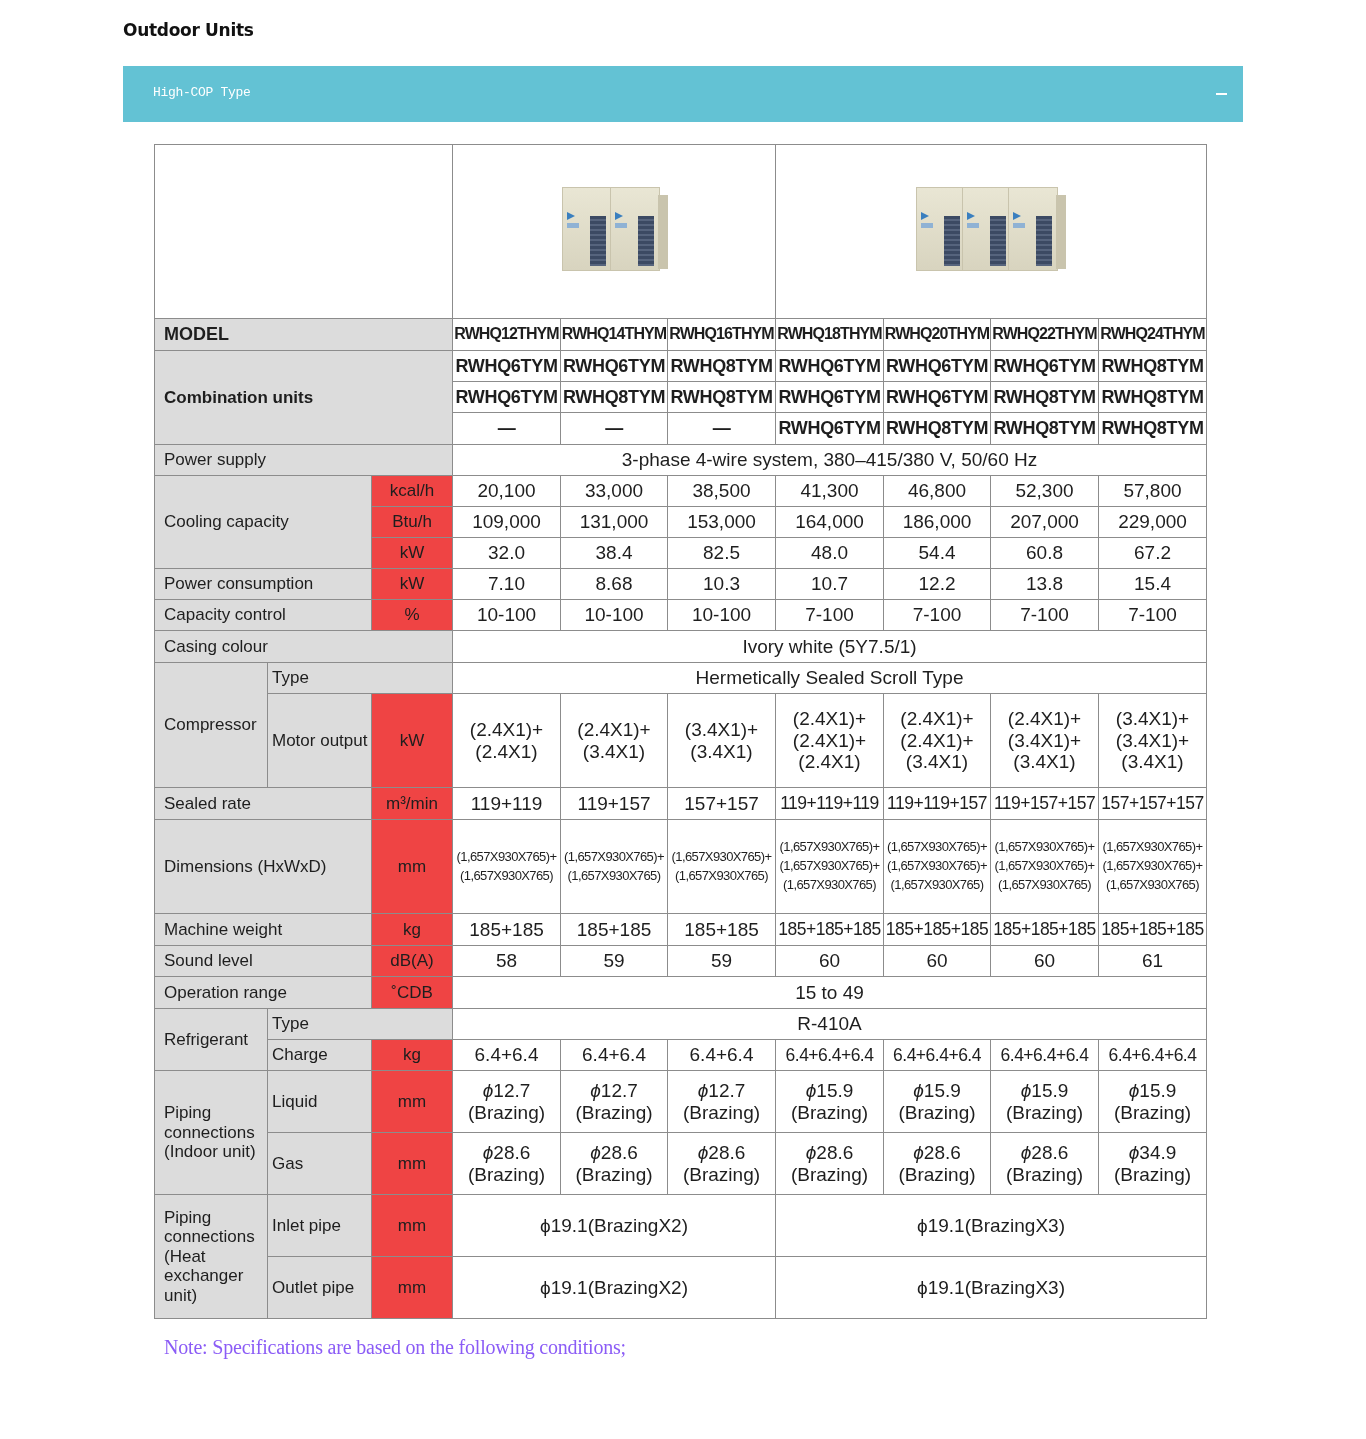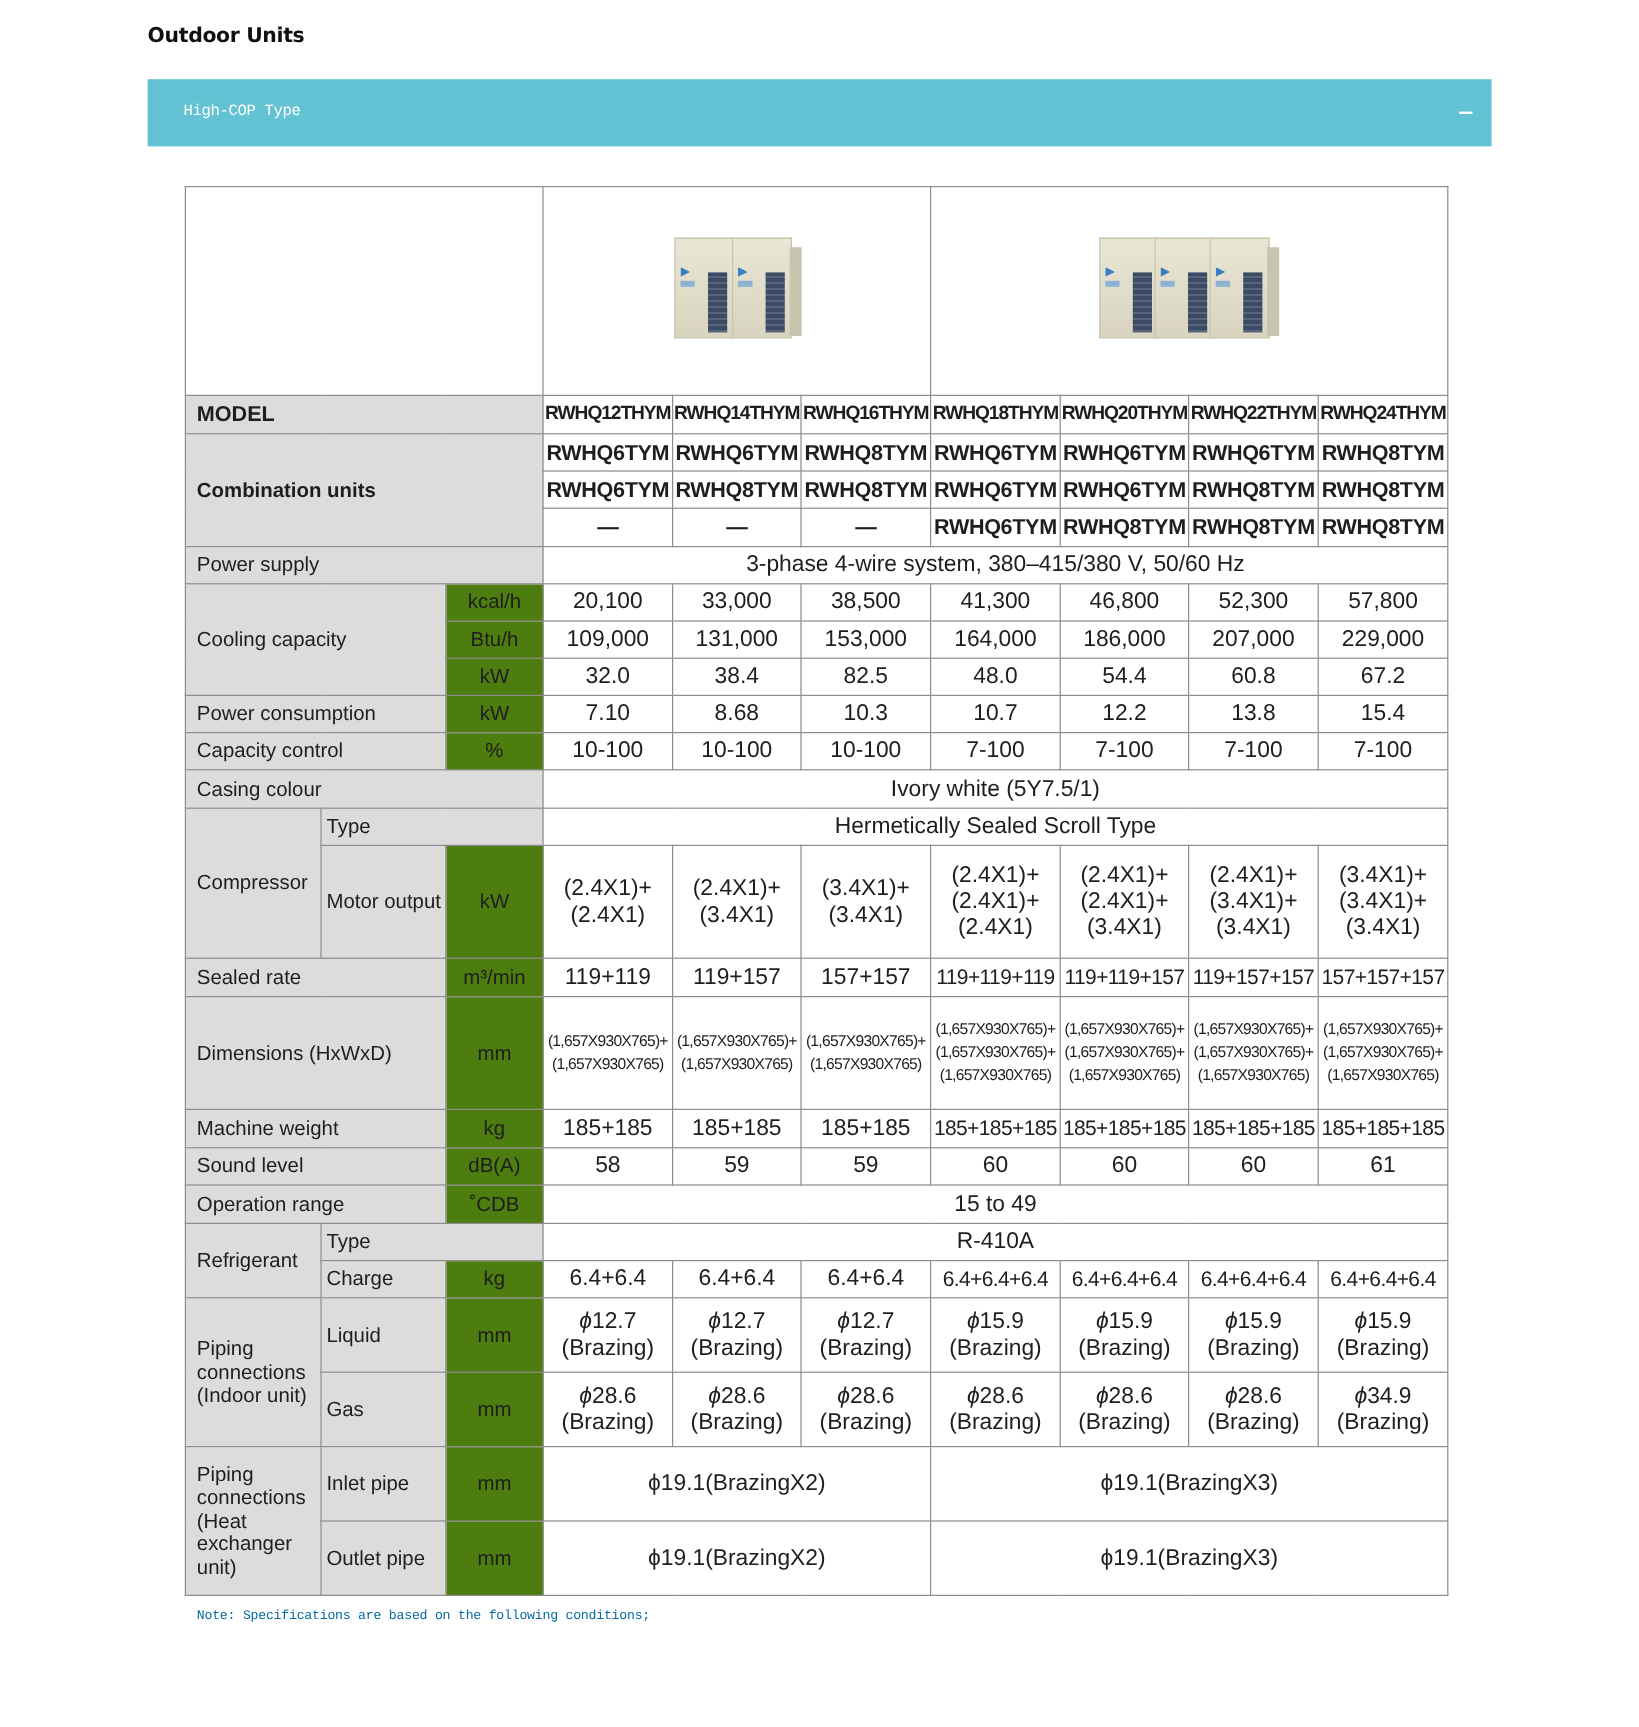--- a/index.html
+++ b/index.html
@@ -2,42 +2,42 @@
 <html><head>
 <meta charset="utf-8">
 <style>
   html, body { margin: 0; padding: 0; background: #ffffff; }
   body { width: 1366px; height: 1439px; position: relative; font-family: "Liberation Sans", sans-serif; color: #222; }
   .page-title { position: absolute; left: 123px; top: 20px; font-family: "DejaVu Sans", sans-serif; font-weight: bold; font-size: 17px; color: #111; letter-spacing: -0.3px; }
   .accordion { position: absolute; left: 123px; top: 66px; width: 1120px; height: 56px; background: #63c2d4; cursor: pointer; }
   .accordion-title { position: absolute; left: 30px; top: 19px; font-family: Liberation Mono, monospace; font-size: 13px; color: #ffffff; letter-spacing: -0.3px; }
   .accordion-toggle { position: absolute; right: 16px; top: 27px; width: 11px; height: 2px; background: #ffffff; }
 
-  .spec { position: absolute; left: 154px; top: 155px; border-collapse: collapse; table-layout: fixed; width: 1053px; font-family: "Liberation Sans", sans-serif; padding-left: 28px; }
+  .spec { position: absolute; left: 154px; top: 144px; border-collapse: collapse; table-layout: fixed; width: 1053px; font-family: "Liberation Sans", sans-serif; padding-left: 28px; }
   .spec td { border: 1px solid #8c8c8c; padding: 0; text-align: center; vertical-align: middle; font-size: 19px; color: #1e1e1e; line-height: 1.15; }
   .spec td.lab { background: #dcdcdc; text-align: left; padding-left: 9px; font-size: 17px; }
-  .spec td.unit { background: #4d7c0f; text-align: center; font-size: 17px; padding-left: 0; }
+  .spec td.unit { background: #ef4444; text-align: center; font-size: 17px; padding-left: 0; }
   .spec td.sub { background: #dcdcdc; text-align: left; padding-left: 4px; font-size: 17px; }
   .spec td.model-lab { font-weight: bold; font-size: 18px; }
   .spec td.model { font-size: 16px; font-weight: bold; letter-spacing: -0.9px; transform-origin: center; }
   .spec td.combo { font-size: 18px; font-weight: bold; letter-spacing: -0.3px; }
   .spec td.dim { font-size: 13px; letter-spacing: -0.6px; line-height: 1.45; }
   .spec td.small { font-size: 17.5px; letter-spacing: -0.5px; }
   .spec td.img-cell { background: #fff; border-bottom: 1px solid #8c8c8c; }
   .spec td.blank { background: #fff; }
   .phi { font-style: italic; }
 
   .unit-img { display: inline-block; position: relative; }
   .module { position: absolute; top: 6px; width: 48px; height: 82px; background: linear-gradient(#e9e6d4, #d8d4bf); border: 1px solid #c9c4ad; }
   .module .grille { position: absolute; right: 5px; top: 28px; width: 16px; height: 50px; background: repeating-linear-gradient(#3c4a63 0 3px, #56647d 3px 5px); }
   .module .logo { position: absolute; left: 4px; top: 24px; width: 8px; height: 8px; background: #3a7fbf; clip-path: polygon(0 0, 100% 50%, 0 100%); }
   .module .logo2 { position: absolute; left: 4px; top: 35px; width: 12px; height: 5px; background: #8fb2d4; }
   .side { position: absolute; top: 14px; width: 10px; height: 74px; background: #c9c4ad; }
 
-  .note { position: absolute; left: 164px; top: 1336px; font-family: Liberation Mono, monospace; font-size: 11px; color: #0369a1; line-height: 22px; letter-spacing: -0.2px; }
+  .note { position: absolute; left: 164px; top: 1336px; font-family: Liberation Serif, serif; font-size: 20px; color: #8b5cf6; line-height: 22px; letter-spacing: -0.2px; }
   .note .bullet { padding-left: 56px; }
   .note .indent { padding-left: 157px; }
 </style>
 </head>
 <body>
 
 <div class="page-title">Outdoor Units</div>
 
 <div class="accordion">
   <span class="accordion-title">High-COP Type</span>

